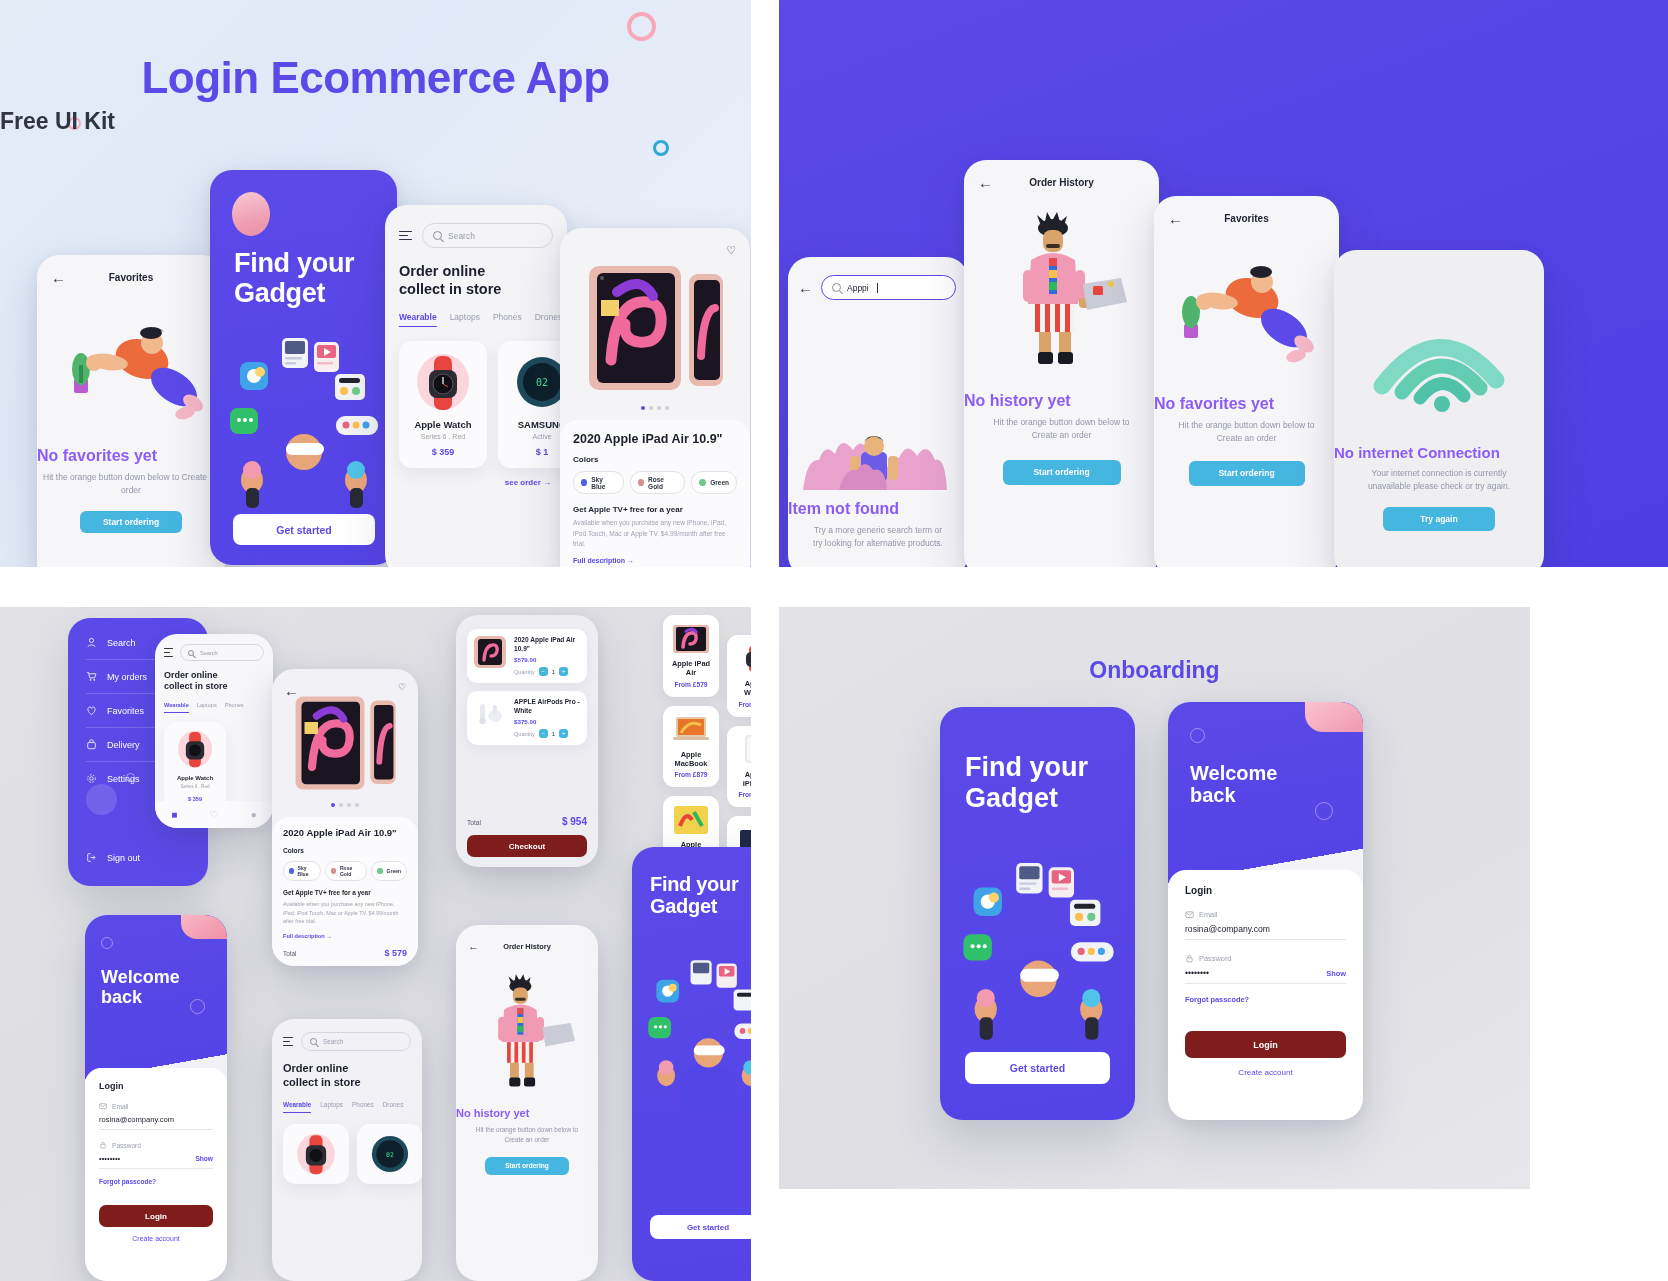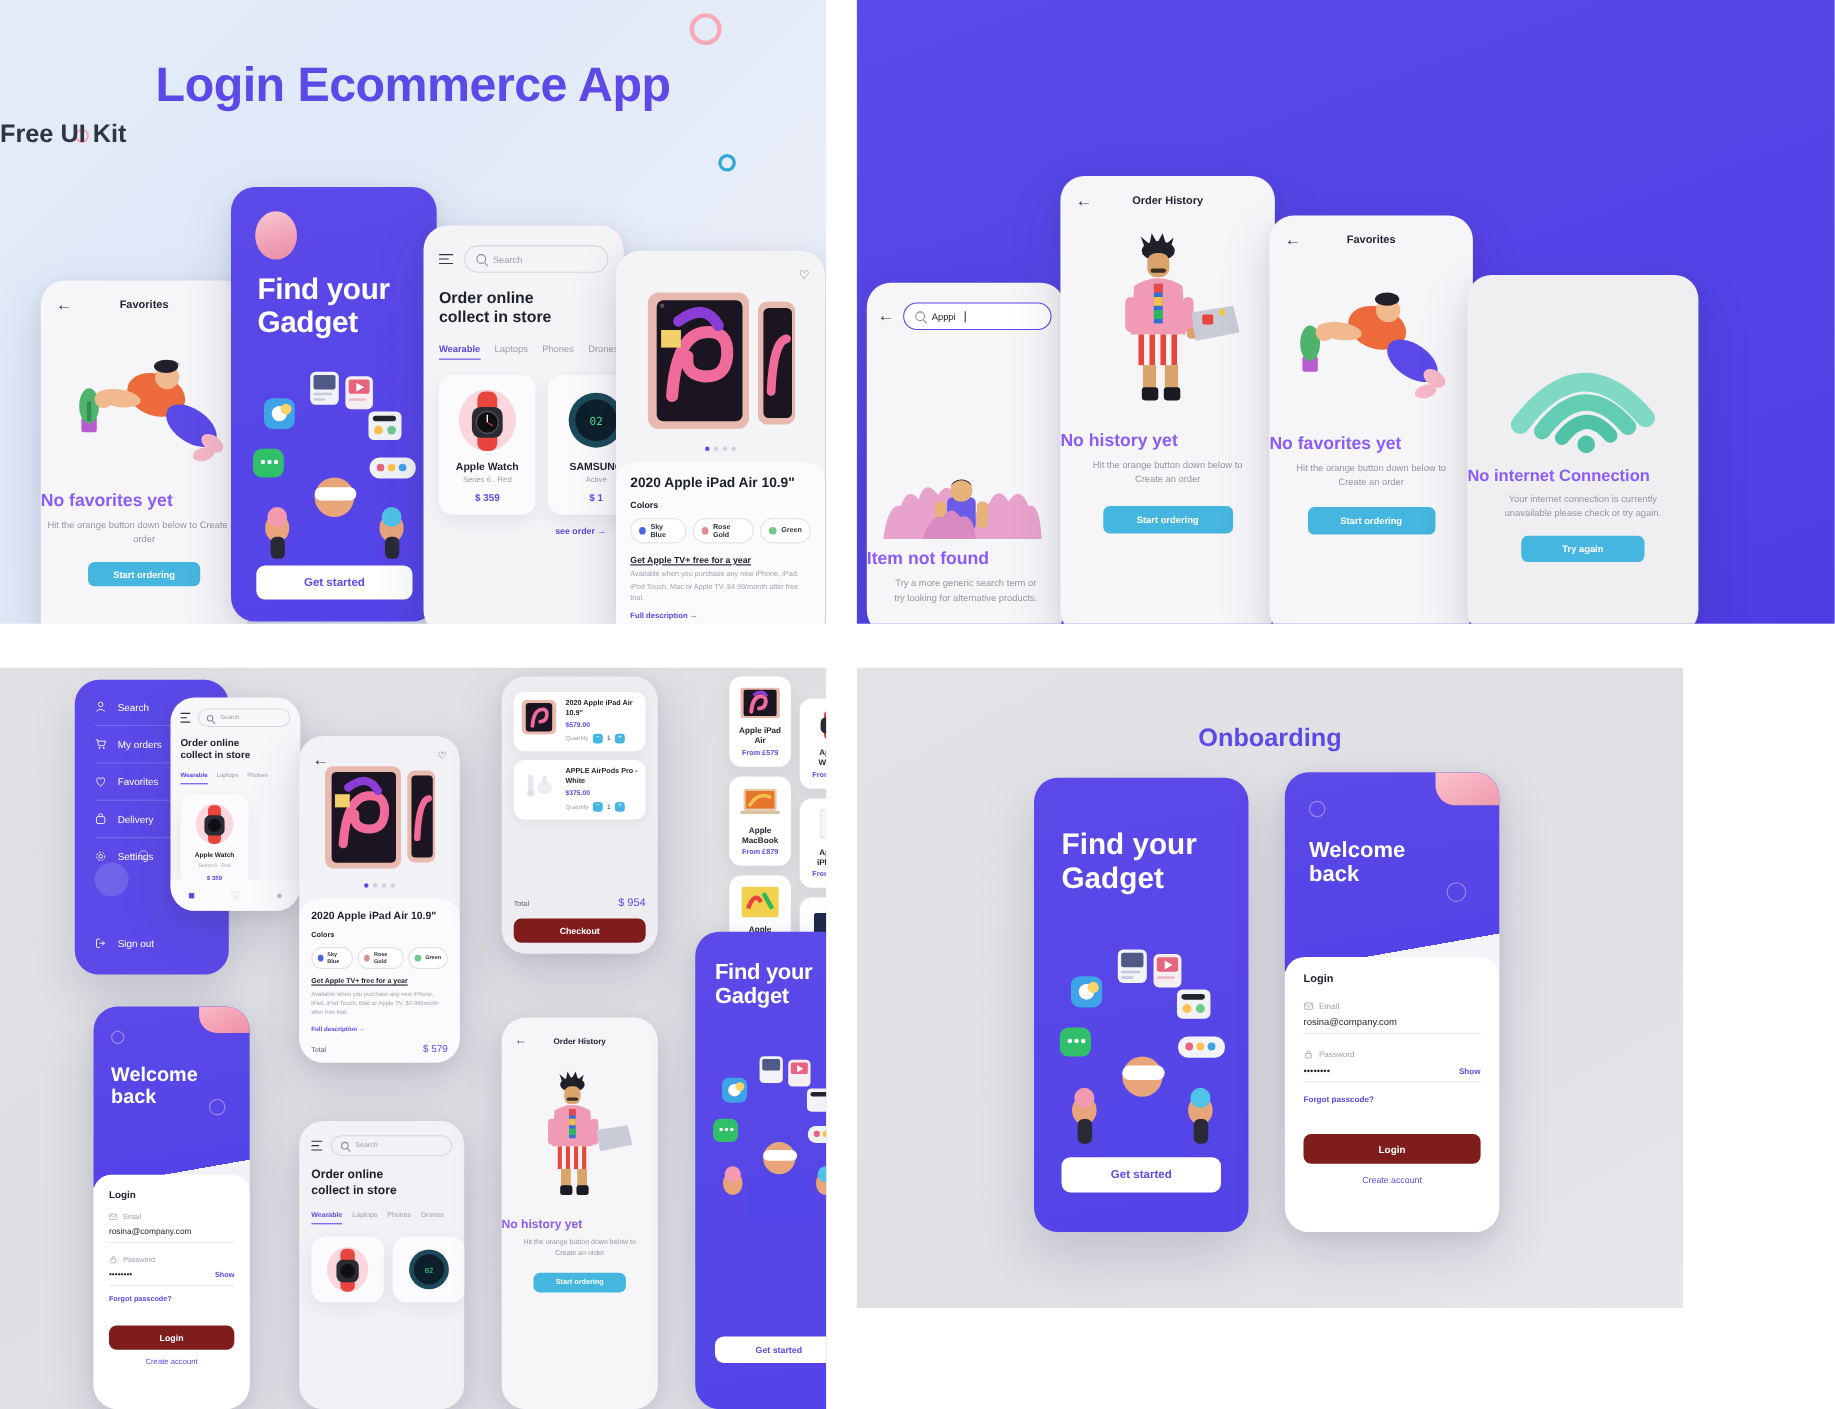--- a/index.html
+++ b/index.html
@@ -100,26 +100,26 @@
   .dots { display:flex; gap:4px; justify-content:center; margin-top:8px; }
   .dots i { width:4px; height:4px; border-radius:50%; background:#cfd2dc; display:block; }
   .dots i.on { background:#5b4ae8; }
   .det-panel { background:#fbfafc; border-radius:18px 18px 0 0; margin-top:10px; padding:12px 13px 10px; }
   .det-h { font-size:12.5px; font-weight:700; color:#1c202d; }
   .det-lbl { font-size:8px; font-weight:700; color:#1c202d; margin-top:9px; }
   .swatches { display:flex; gap:6px; margin-top:7px; }
   .sw { display:flex; align-items:center; gap:4px; border:1px solid #e3e2e9; border-radius:11px;
         padding:3.5px 7px; background:#fff; font-size:6.5px; font-weight:700; color:#2f3542; }
   .sw b { width:7px; height:7px; border-radius:50%; display:block; }
-  .promo-h { font-size:8px; font-weight:700; color:#1c202d; margin-top:11px;text-decoration:underline; }
+  .promo-h { font-size:8px; font-weight:700; color:#1c202d; margin-top:11px; }
   .promo-p { font-size:6.6px; color:#a0a4b2; line-height:1.6; margin-top:4px; }
   .link-arrow { font-size:7px; color:#5b4ae8; font-weight:700; margin-top:7px; }
   .total-row { display:flex; justify-content:space-between; align-items:baseline; margin-top:12px; }
   .total-lbl { font-size:8px; color:#5b6070; }
-  .total-val { font-size:12px; font-weight:400; color:#5b4ae8;margin-left:34px; }
+  .total-val { font-size:12px; font-weight:700; color:#5b4ae8;margin-left:34px; }
 
   
   .q-title-light { position:absolute; left:0; right:0; top:70px; text-align:center;
                    font-size:23px; font-weight:700; color:#ffffff; }
   .q-title-purple{ position:absolute; left:0; right:0; top:50px; text-align:center;
                    font-size:23px; font-weight:700; color:#5b4ae8; }
   .search-pill.active { border:1.4px solid #5b4ae8; background:#fff; border-radius:14px; }
   .caret { display:inline-block; width:1px; height:10px; background:#2f3542; margin-left:2px; }
 
   
@@ -454,21 +454,21 @@
 
     <div class="phone" style="left:555px; top:250px; width:210px; height:327px; background:#efeff2;">
       <div style="display:flex;justify-content:center;margin-top:42px">
         <svg width="150" height="120" viewBox="0 0 150 120">
           <path d="M18 94 q56 -74 114 -6" stroke="#7fd9c4" stroke-width="17" fill="none" stroke-linecap="round"></path>
           <path d="M38 100 q38 -50 78 -4" stroke="#63cdb4" stroke-width="15" fill="none" stroke-linecap="round"></path>
           <path d="M56 106 q22 -28 44 -2" stroke="#4fc2a8" stroke-width="13" fill="none" stroke-linecap="round"></path>
           <circle cx="78" cy="112" r="8" fill="#4fc2a8"></circle>
         </svg>
       </div>
-      <div class="empty-h" style="margin-top:12px;font-size:15px">No internet Connection</div>
+      <div class="empty-h" style="margin-top:32px;font-size:15px">No internet Connection</div>
       <div class="empty-p" style="padding:0 26px">Your internet connection is currently unavailable please check or try again.</div>
       <button class="btn-cyan" style="width:112px;height:24px;line-height:24px;margin-top:14px">Try again</button>
     </div>
   </div>
 
   <div class="quad" id="q-gallery">
 
     <div class="menu-panel" style="left:68px; top:11px; width:140px; height:268px;">
       <div style="padding-top:8px">
         <div class="menu-item">

